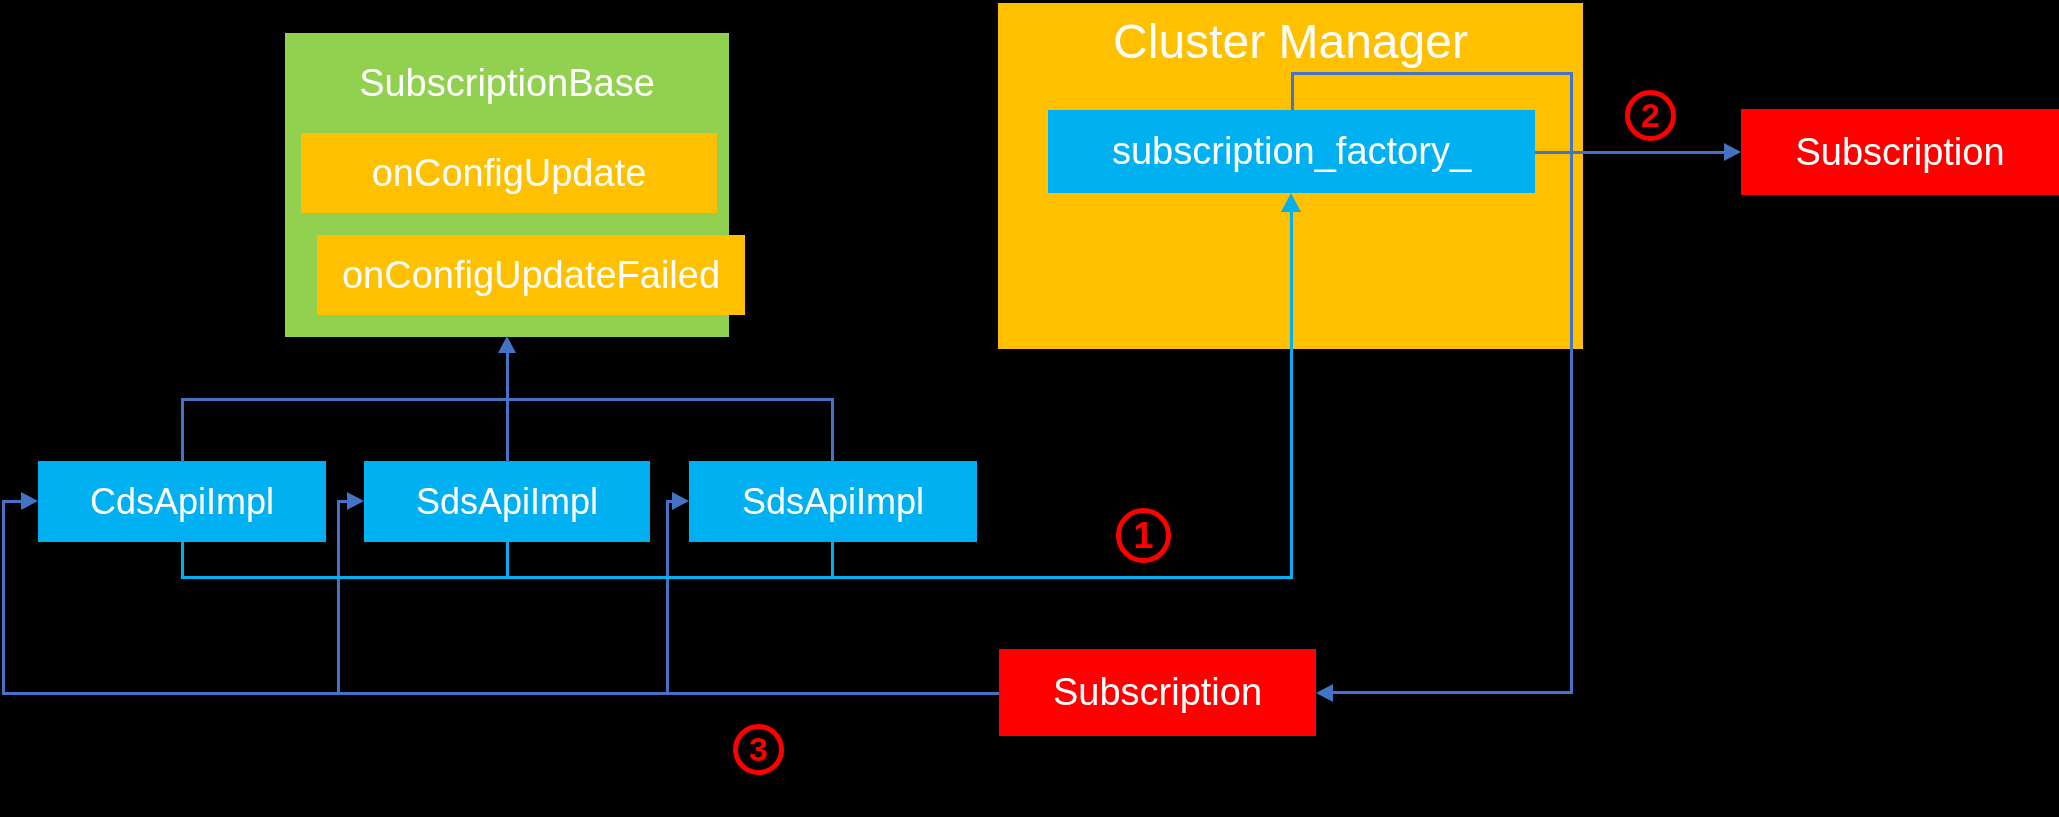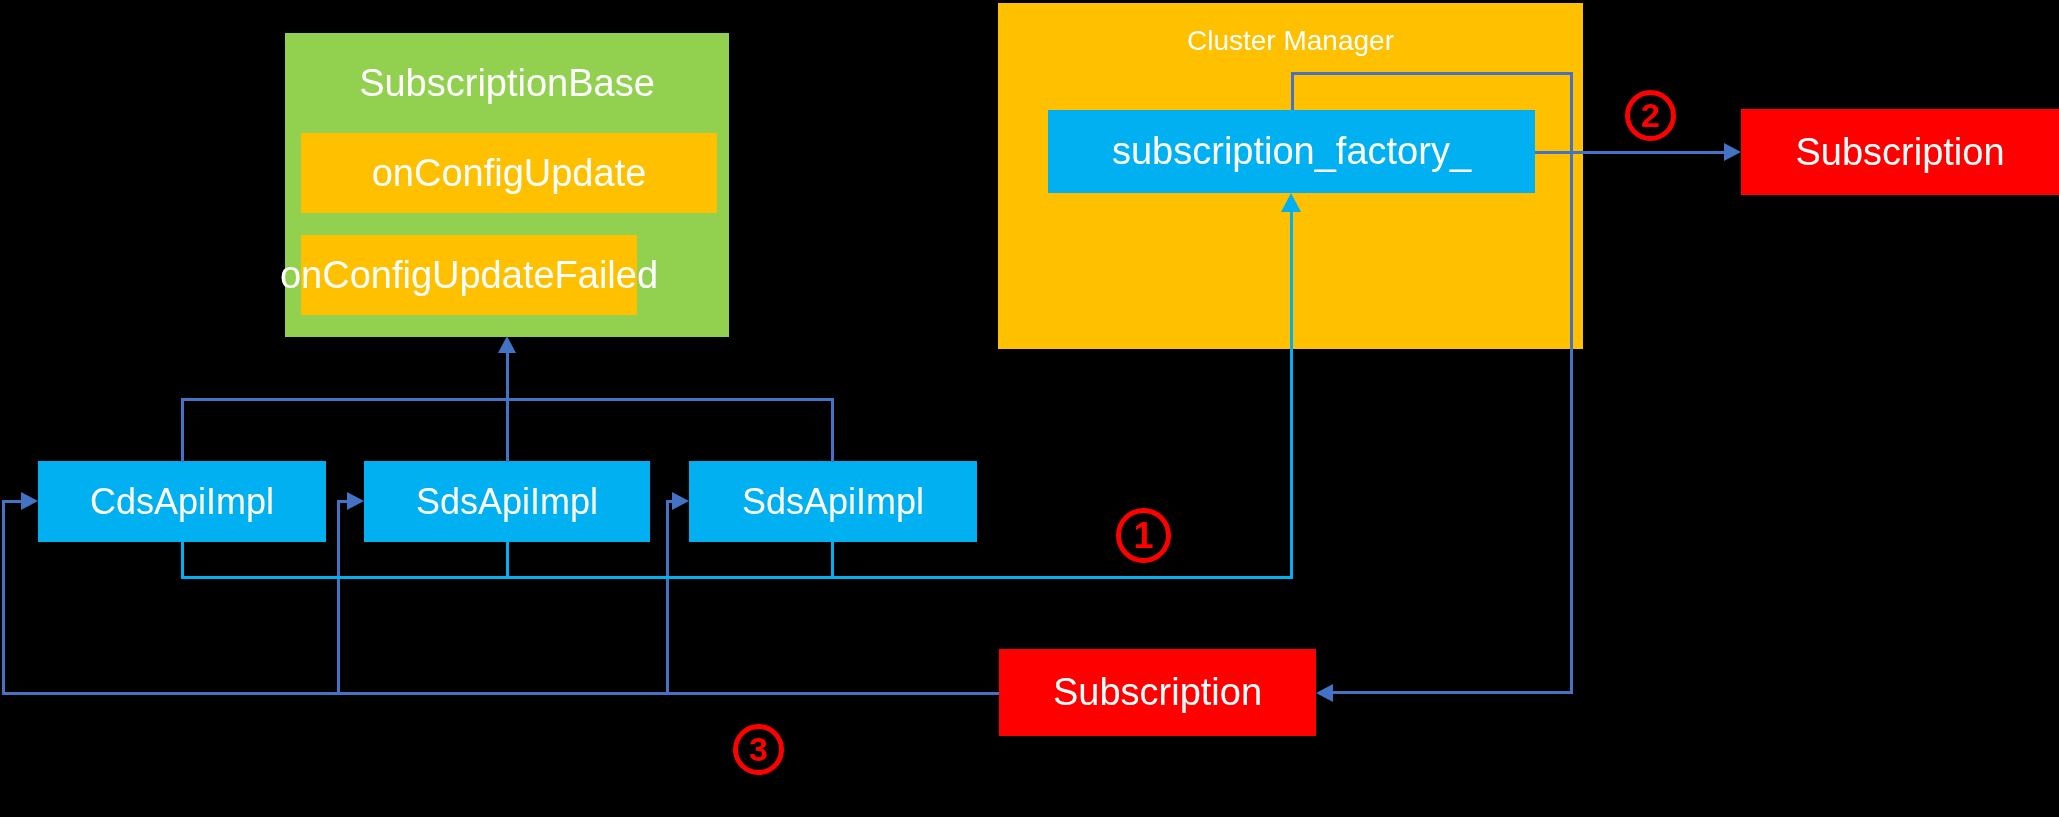--- a/index.html
+++ b/index.html
@@ -29,31 +29,31 @@
   .ah-up-slate    { border-left:9px solid transparent; border-right:9px solid transparent; border-bottom:17px solid #4472C4; }
   .ah-up-cyan     { border-left:10px solid transparent; border-right:10px solid transparent; border-bottom:19px solid #00B0F0; }
 
   .badge {
     position:absolute; box-sizing:border-box; border:5px solid #FF0000; border-radius:50%;
     color:#FF0000; display:flex; align-items:center; justify-content:center;
     font-weight:bold; background:transparent;
   }
   .f36 { font-size:36px; }
   .f38 { font-size:38px; }
-  .f40 { font-size:28px; }
+  .f40 { font-size:48px; }
 </style>
 </head>
 <body>
 
 <div id="canvas">
 
   <div class="green" style="position:absolute; left:285px; top:33px; width:444px; height:304px;">
     <div class="node f38" style="left:0; top:0; width:444px; height:100px;">SubscriptionBase</div>
     <div class="node orange f38" style="left:16px; top:100px; width:416px; height:80px;">onConfigUpdate</div>
-    <div class="node orange f38" style="left:16px; top:202px; width:336px; height:80px;">onConfigUpdateFailed</div>
+    <div class="node orange f38" style="left:32px; top:202px; width:428px; height:80px;">onConfigUpdateFailed</div>
   </div>
 
   <div class="orange" style="position:absolute; left:998px; top:3px; width:585px; height:346px;">
     <div class="node f40" style="left:0; top:0; width:585px; height:76px;">Cluster Manager</div>
   </div>
 
   <div class="node cyanbx f38" style="left:1048px; top:110px; width:487px; height:83px;text-align:center;">subscription_factory_</div>
 
   <div class="node redbx f38" style="left:1741px; top:109px; width:318px; height:86px;">Subscription</div>
 

